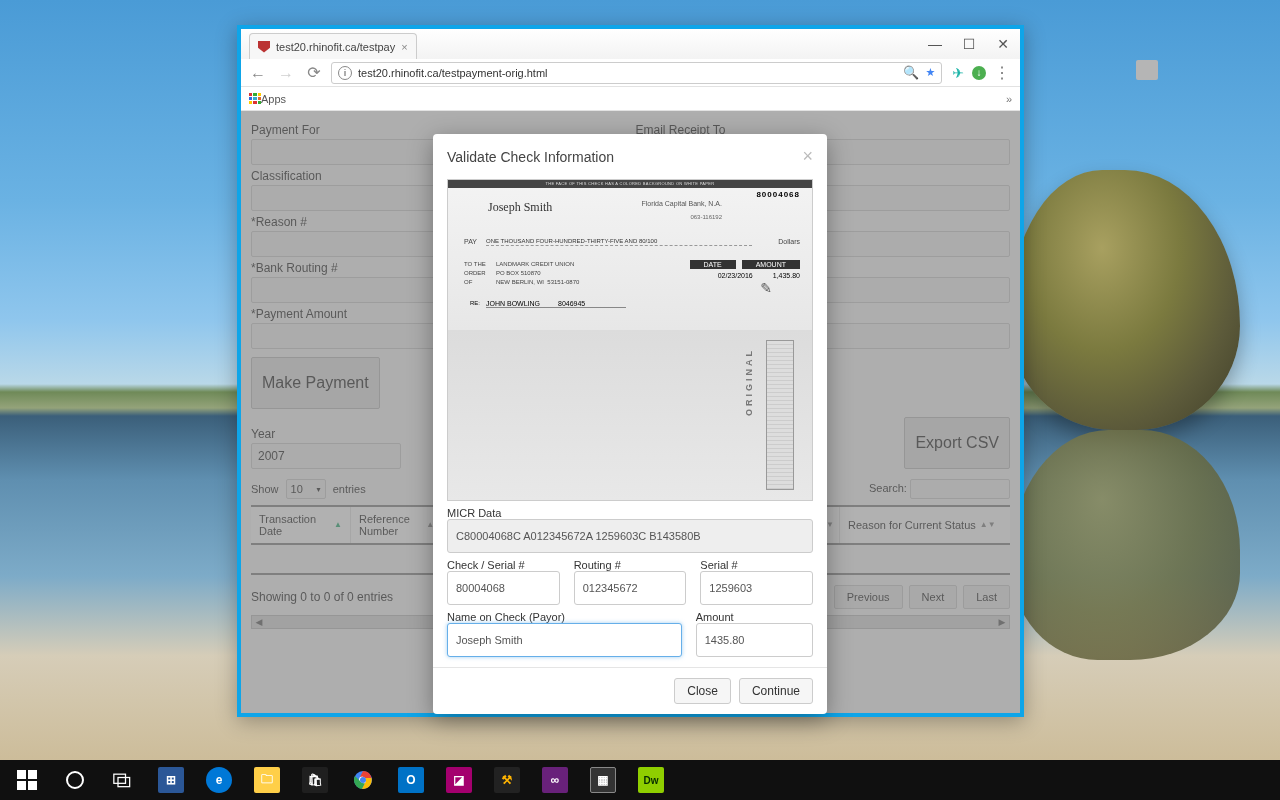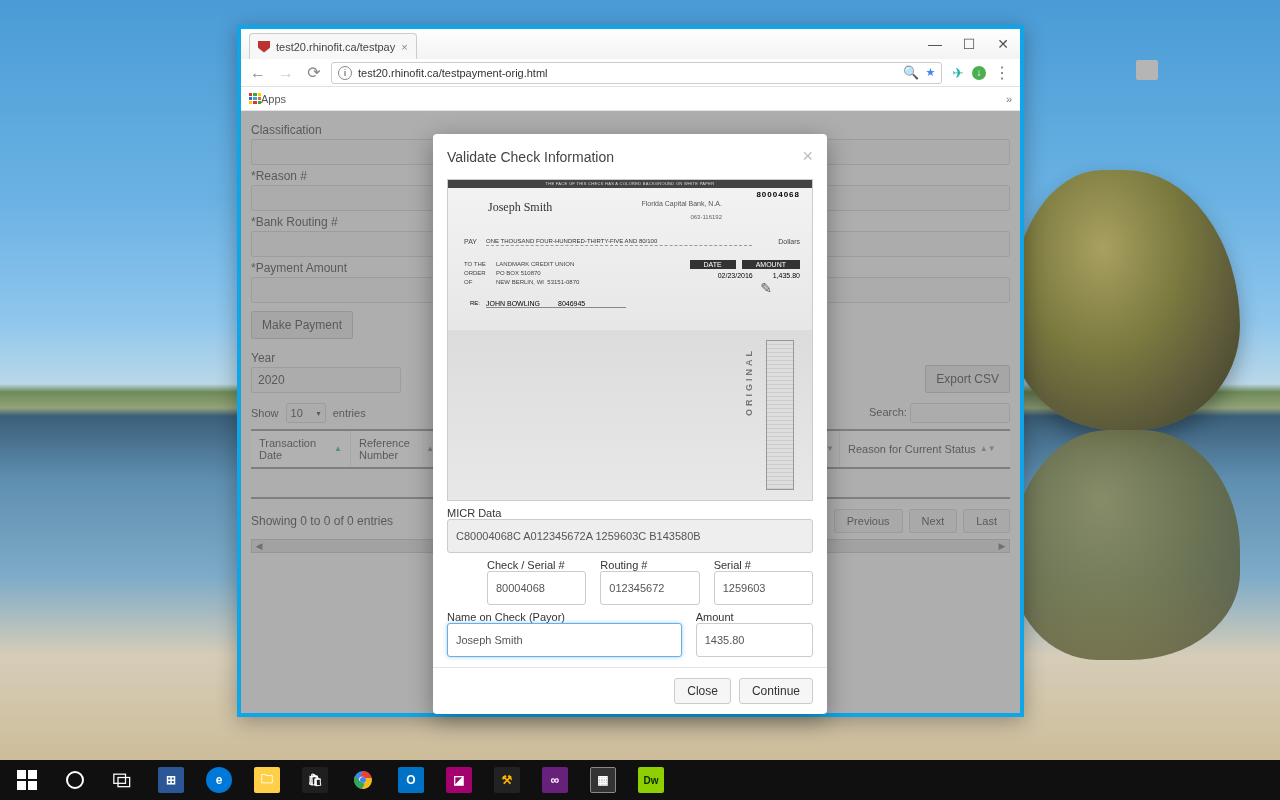--- a/index.html
+++ b/index.html
@@ -39,21 +39,21 @@
 .apps-grid span:nth-child(7){background:#fc0;} .apps-grid span:nth-child(8){background:#d33;} .apps-grid span:nth-child(9){background:#3a3;}
 
 
 .page { position:relative; flex:1; background:#f0f0f0; }
 .overlay-dim { position:absolute; inset:0; background:rgba(120,120,120,.55); z-index:1;}
 .page-inner { position:absolute; inset:0; padding:8px 10px; font-size:12px; color:#333;}
 .form-row { display:flex; gap:10px;}
 .form-row > div { flex:1;}
 .lbl { font-size:12px; color:#333; margin:4px 0 2px;}
 .inp { height:26px; background:#eaeaea; border:1px solid #c9c9c9; border-radius:2px;}
-.btn { display:inline-block; background:#ddd; border:1px solid #bbb; padding:6px 10px; font-size:12px; border-radius:2px;}
+.btn { display:inline-block; background:#ddd; border:1px solid #bbb; padding:16px 10px; font-size:16px; border-radius:2px;}
 .tablehead { display:flex; background:#f7f7f7; border-top:2px solid #888; border-bottom:2px solid #888; margin-top:6px;}
 .th { padding:6px 8px; font-size:11px; border-right:1px solid #ddd; display:flex; align-items:center; gap:4px;}
 .sort { color:#888; font-size:8px; line-height:8px;}
 .pager { display:flex; gap:6px;}
 .pager .pbtn { background:#e5e5e5; border:1px solid #c8c8c8; padding:5px 12px; font-size:11px; border-radius:2px;}
 .scrollbar { height:14px; background:#d6d6d6; border:1px solid #bbb; margin-top:6px; position:relative;}
 .scrollbar::before,.scrollbar::after { content:"◀"; position:absolute; top:0; width:14px; text-align:center; font-size:9px; color:#666; line-height:12px;}
 .scrollbar::after { content:"▶"; right:0;}
 
 
@@ -83,21 +83,21 @@
 .check-renum { position:absolute; left:110px; top:120px; font-size:7px;}
 .check-bottom { position:absolute; left:0; right:0; top:150px; bottom:0; background: linear-gradient(#dcdcdc,#e8e8e8);}
 .check-original { position:absolute; right:58px; top:168px; writing-mode:vertical-rl; font-size:9px; font-weight:bold; letter-spacing:3px; color:#777; transform: rotate(180deg);}
 .check-ruler { position:absolute; right:18px; top:160px; bottom:10px; width:28px; border:1px solid #999; background:repeating-linear-gradient(#ddd,#ddd 3px,#ccc 3px,#ccc 4px);}
 
 .mlabel { font-size:11px; color:#333; font-weight:normal; margin-top:6px;}
 .mlabel.thin { font-weight:normal;}
 .minput { width:100%; height:26px; border:1px solid #ccc; border-radius:3px; padding:16px 8px; font-size:11px; color:#555; background:#fff;}
 .minput.ro { background:#eee;}
 .minput.focus { border:1px solid #66afe9; box-shadow:0 0 4px rgba(102,175,233,.6);}
-.mrow3 { display:flex; gap:14px;margin-left:40px;}
+.mrow3 { display:flex; gap:14px;}
 .mrow3 > div { flex:1;}
 .mrow2 { display:flex; gap:14px;}
 .mrow2 .left { flex:2;}
 .mrow2 .right { flex:1;}
 .modal-foot { border-top:1px solid #e5e5e5; padding:10px 14px; display:flex; justify-content:flex-end; gap:8px;}
 .modal-foot .mbtn { background:#f6f6f6; border:1px solid #ccc; border-radius:3px; padding:5px 12px; font-size:12px; color:#333;}
 
 </style>
 </head>
 <body>
@@ -147,35 +147,45 @@
         <span></span>
         <span></span>
         <span></span>
       </div>
     <span>Apps</span>
     <span style="margin-left:auto;color:#777;">»</span>
   </div>
 
   <div class="page">
     <div class="page-inner">
+      <div class="form-row">
+        <div>
+            <div class="lbl">Payment For</div>
+            <div class="inp"></div>
+          </div>
+        <div>
+            <div class="lbl">Email Receipt To</div>
+            <div class="inp"></div>
+          </div>
+      </div>
       <div class="lbl">Classification</div>
       <div class="inp"></div>
       <div class="lbl">*Reason #</div>
       <div class="inp"></div>
       <div class="lbl">*Bank Routing #</div>
       <div class="inp"></div>
       <div class="lbl">*Payment Amount</div>
       <div class="inp"></div>
       <div style="margin-top:8px;"><span class="btn">Make Payment</span></div>
 
       <div class="form-row" style="align-items:flex-end;margin-top:8px;">
         <div style="flex:0 0 150px;">
           <div class="lbl">Year</div>
           <div class="inp" style="display:flex;align-items:center;padding:0 6px;">
-              <span>2020</span>
+              <span>2007</span>
             </div>
         </div>
         <div style="flex:1;"></div>
         <div style="flex:0 0 auto;"><span class="btn">Export CSV</span></div>
       </div>
 
       <div style="display:flex;align-items:center;justify-content:space-between;margin-top:10px;font-size:11px;">
         <div>
           <span>Show</span>
           <span class="inp" style="display:inline-flex;align-items:center;width:40px;height:20px;padding:0 4px;margin:0 4px;">

